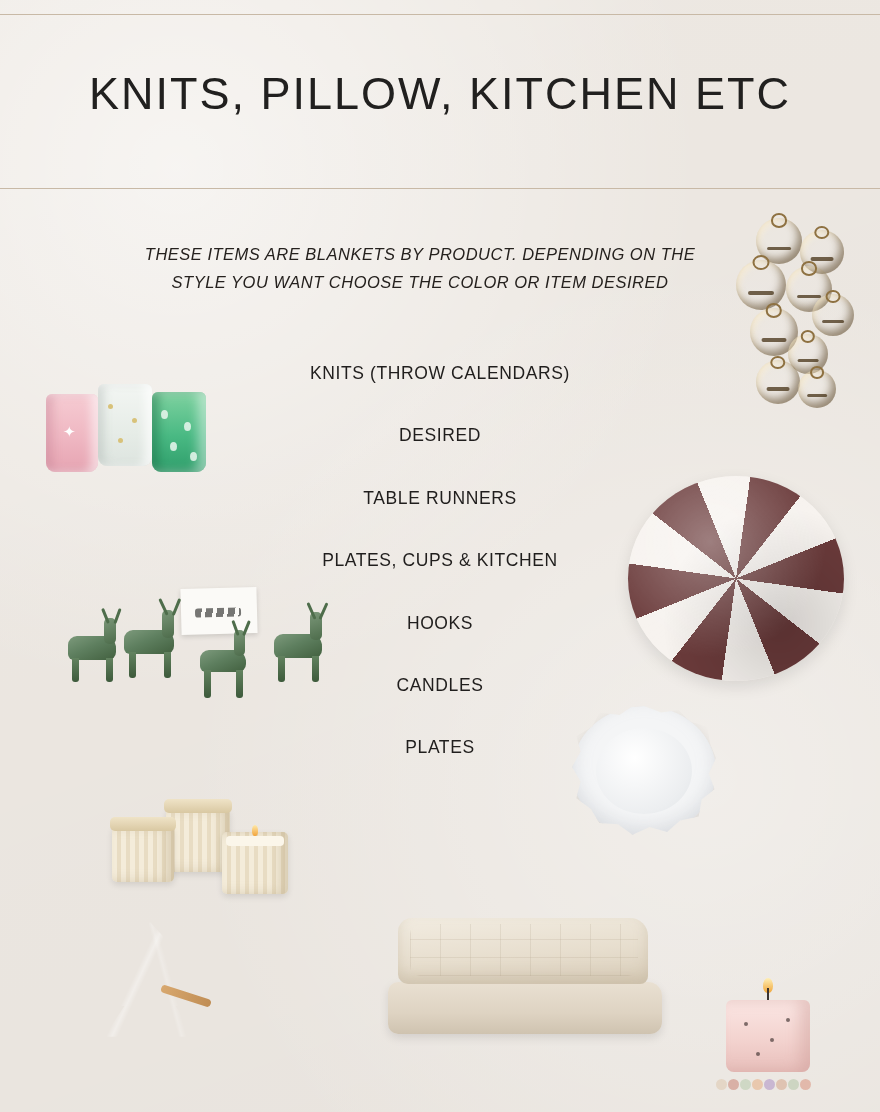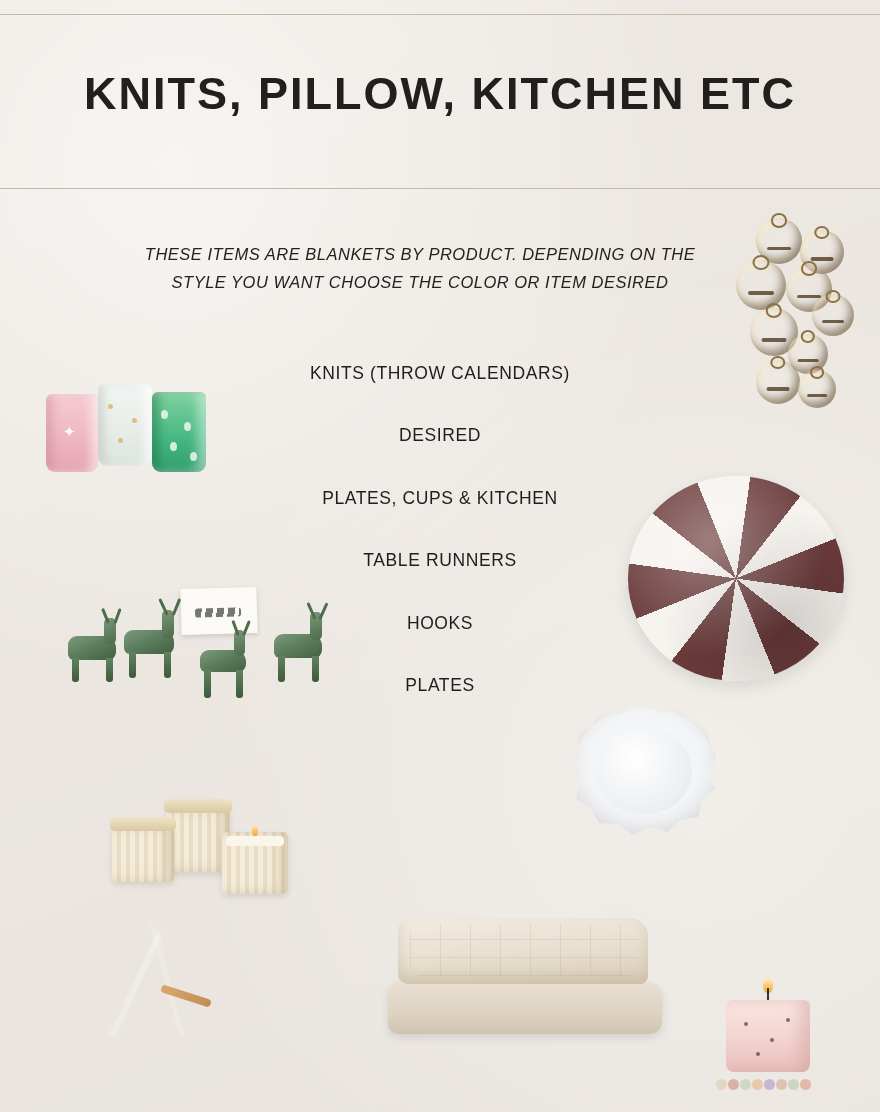--- a/index.html
+++ b/index.html
@@ -51,21 +51,21 @@
     font-size: 15.5px;
     letter-spacing: 1.6px;
     color: #2e2c2a;
     font-weight: 400;
   }
   .title {
     margin-top: 22px;
     font-size: 45px;
     letter-spacing: 2px;
     color: #21201f;
-    font-weight: 700;
+    font-weight: 400;
     font-family: "Liberation Sans", sans-serif;
     white-space: nowrap;
   }
 
   .intro {
     position: absolute;
     top: 240px;
     left: 120px;
     width: 600px;
     text-align: center;
@@ -310,23 +310,24 @@
     <div class="title">KNITS, PILLOW, KITCHEN ETC</div>
   </div>
 
   <div class="rule bottom"></div>
 
   <div class="intro">THESE ITEMS ARE BLANKETS BY PRODUCT. DEPENDING ON THE STYLE YOU WANT CHOOSE THE COLOR OR ITEM DESIRED</div>
 
   <div class="list">
     <div class="list-item">KNITS (THROW CALENDARS)</div>
     <div class="list-item">DESIRED</div>
+    <div class="list-item">TABLE RUNNERS</div>
     <div class="list-item">PLATES, CUPS &amp; KITCHEN</div>
-    <div class="list-item">TABLE RUNNERS</div>
     <div class="list-item">HOOKS</div>
+    <div class="list-item">CANDLES</div>
     <div class="list-item">PLATES</div>
   </div>
 
   <div class="art bells">
     <div class="bell" style="left:30px; top:10px; width:46px; height:46px;"></div>
     <div class="bell" style="left:74px; top:22px; width:44px; height:44px;"></div>
     <div class="bell" style="left:10px; top:52px; width:50px; height:50px;"></div>
     <div class="bell" style="left:60px; top:58px; width:46px; height:46px;"></div>
     <div class="bell" style="left:86px; top:86px; width:42px; height:42px;"></div>
     <div class="bell" style="left:24px; top:100px; width:48px; height:48px;"></div>

